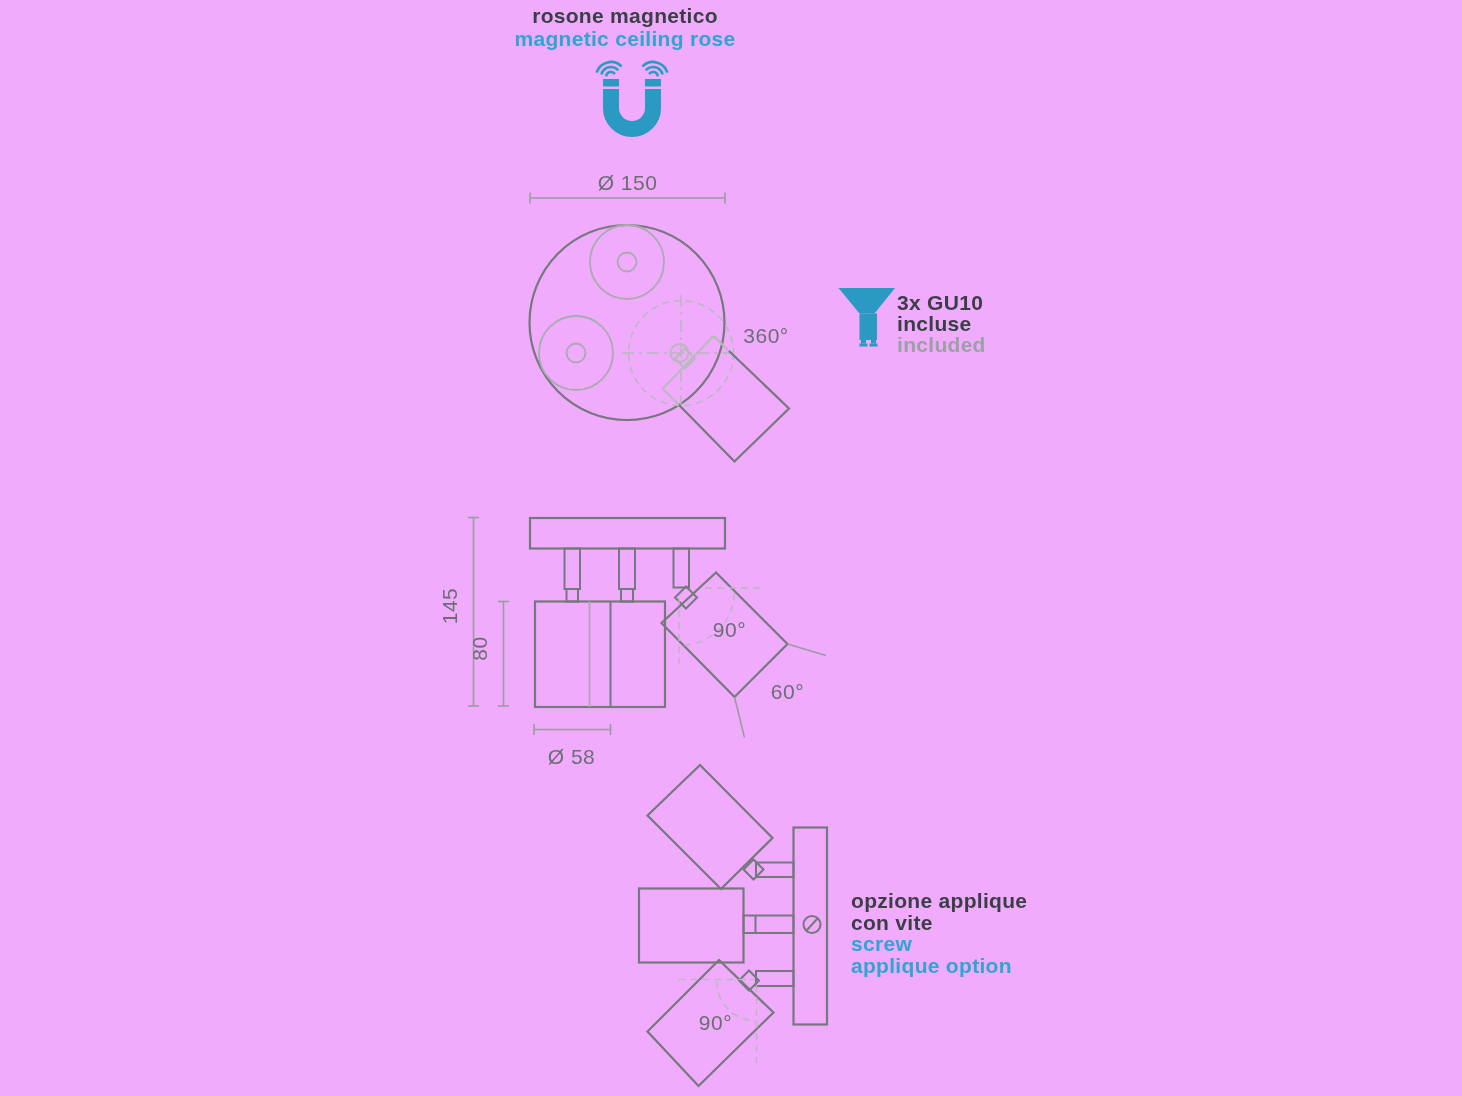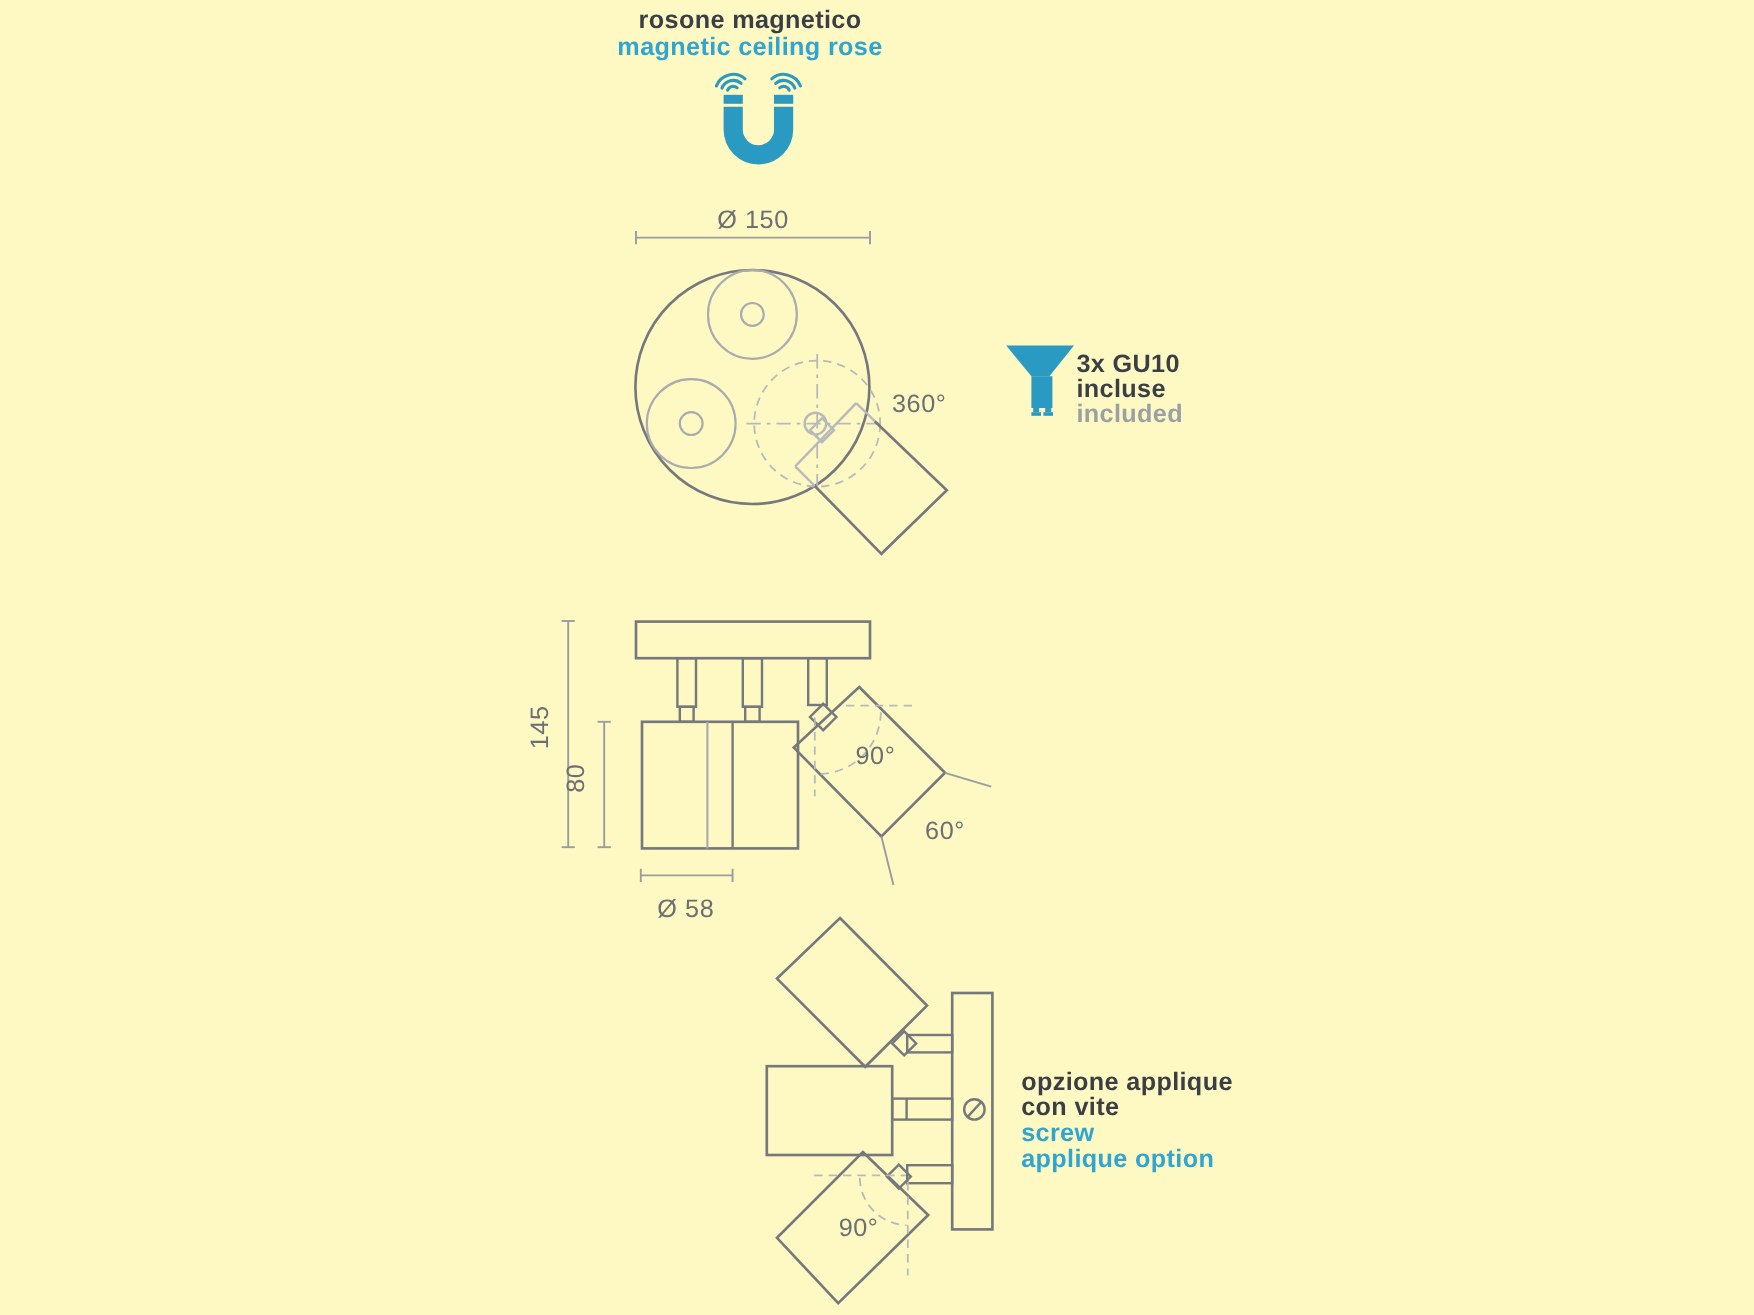--- a/index.html
+++ b/index.html
@@ -1,16 +1,16 @@
 <!DOCTYPE html>
 <html><head>
 <meta charset="utf-8">
 <style>
   html,body{margin:0;padding:0;background:#ffffff;}
-  .stage{position:relative;width:1462px;height:1096px;background:#fef9c3;overflow:hidden;}
+  .stage{position:relative;width:1462px;height:1096px;background:#f0abfc;overflow:hidden;}
   svg{display:block;}
   svg text{font-family:"Liberation Sans","DejaVu Sans",sans-serif;}
   .t-head{font-size:21px;font-weight:700;fill:#3a3f46;letter-spacing:.3px;}
   .t-blue{font-size:21px;font-weight:700;letter-spacing:.3px;}
   .t-dark{font-size:21px;font-weight:700;fill:#3a3f46;letter-spacing:.3px;}
   .t-muted{font-size:21px;font-weight:700;fill:#9ba0a4;letter-spacing:.3px;}
   .t-dim{font-size:21px;font-weight:400;fill:#6b6f74;letter-spacing:.5px;}
   .ln-dark{stroke:#75787c;stroke-width:2.2;fill:none;}
   .ln-mid{stroke:#75787c;stroke-width:2;fill:none;}
   .ln-light{stroke:#b7b9bb;stroke-width:2;fill:none;}

